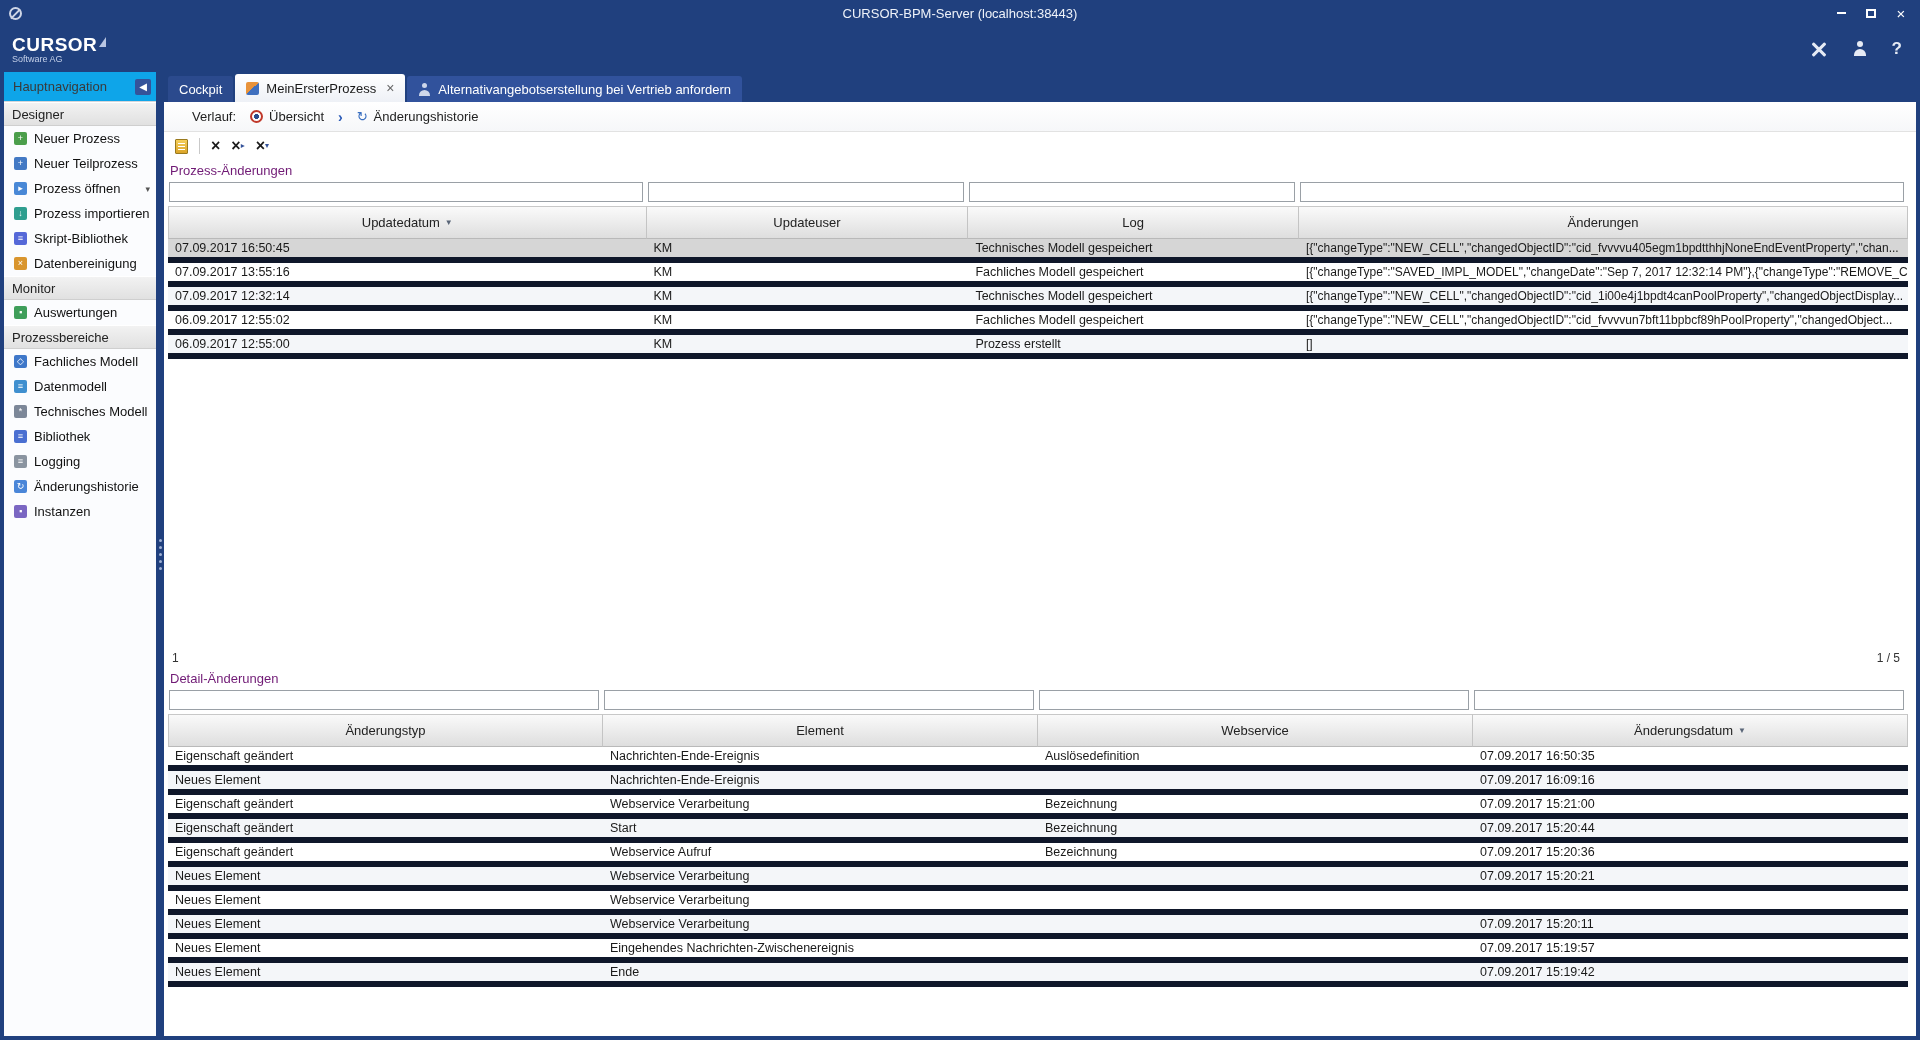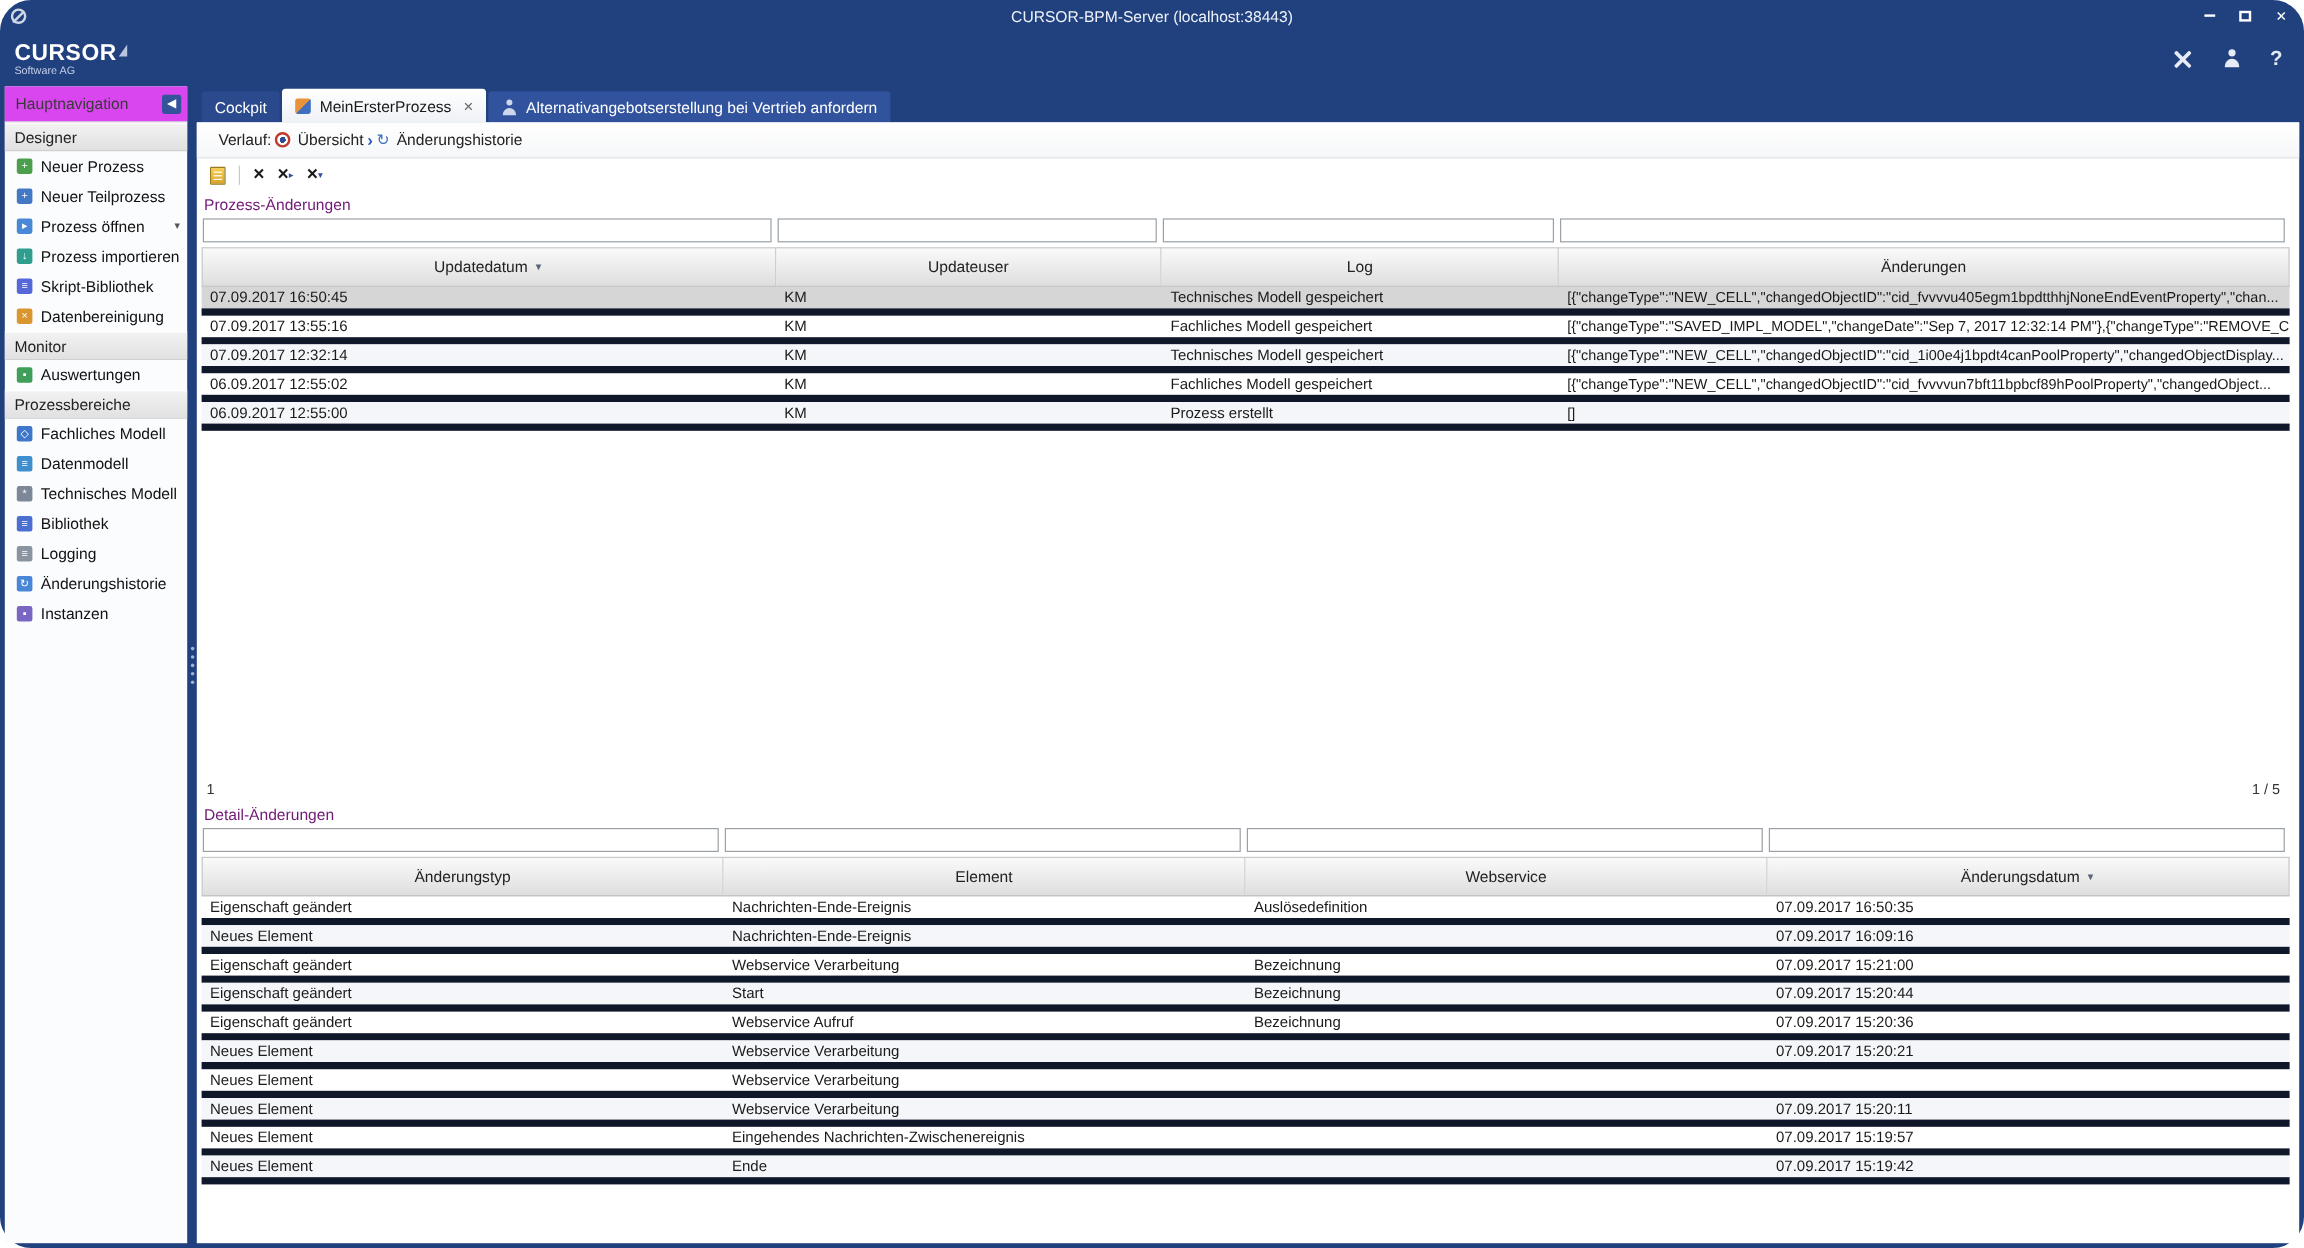--- a/index.html
+++ b/index.html
@@ -1,19 +1,19 @@
 <!DOCTYPE html>
 <html><head>
 <meta charset="utf-8">
 <style>
   *{margin:0;padding:0;box-sizing:border-box;}
   html,body{width:1920px;height:1040px;overflow:hidden;}
   body{font-family:"Liberation Sans","DejaVu Sans",sans-serif;font-size:13px;}
 
-  .window{width:1920px;height:1040px;background:#20407e;display:flex;flex-direction:column;border-radius:26px;}
+  .window{width:1920px;height:1040px;background:#20407e;display:flex;flex-direction:column;}
 
   
   .titlebar{height:26px;display:flex;align-items:center;position:relative;color:#fff;flex:none;}
   .tb-title{position:absolute;left:0;right:0;text-align:center;font-size:13px;color:#eef2f9;}
   .tb-icon{margin-left:9px;z-index:1;display:flex;}
   .tb-circle{display:inline-block;width:13px;height:13px;border:2px solid #cfd6e6;border-radius:50%;position:relative;}
   .tb-circle::after{content:"";position:absolute;left:-2px;top:4px;width:13px;height:2px;background:#cfd6e6;transform:rotate(-45deg);}
   .tb-controls{margin-left:auto;display:flex;z-index:1;margin-right:4px;}
   .tb-btn{width:30px;height:22px;display:flex;align-items:center;justify-content:center;color:#fff;cursor:pointer;font-size:15px;}
   .min-glyph{width:9px;height:2px;background:#fff;display:inline-block;}
@@ -35,21 +35,21 @@
   .hi-person{width:16px;height:16px;position:relative;}
   .hi-person::before{content:"";position:absolute;top:0;left:5px;width:6px;height:6px;border-radius:50%;background:#e6ebf5;}
   .hi-person::after{content:"";position:absolute;bottom:1px;left:2px;width:12px;height:7px;border-radius:6px 6px 0 0;background:#e6ebf5;}
   .hi-help{color:#e6ebf5;font-size:17px;font-weight:bold;}
 
   
   .body{flex:1;display:flex;padding:0 4px 4px 4px;min-height:0;}
 
   
   .sidebar{width:152px;background:#fbfcfe;display:flex;flex-direction:column;flex:none;}
-  .sidebar-header{height:30px;background:#d946ef;border-bottom:1px solid #d4d6da;display:flex;align-items:center;padding:0 5px 0 9px;color:#3a3a3a;}
+  .sidebar-header{height:30px;background:#0ea5e9;border-bottom:1px solid #d4d6da;display:flex;align-items:center;padding:0 5px 0 9px;color:#3a3a3a;}
   .collapse-btn{margin-left:auto;width:16px;height:16px;background:#35539a;color:#fff;border-radius:2px;font-size:10px;display:flex;align-items:center;justify-content:center;cursor:pointer;}
   .nav-section-header{height:24px;background:linear-gradient(#f2f2f2,#e1e1e1);border-top:1px solid #fff;border-bottom:1px solid #cfcfcf;display:flex;align-items:center;padding-left:8px;color:#222;cursor:pointer;}
   .nav-item{height:25px;display:flex;align-items:center;padding:0 6px 0 10px;gap:7px;color:#111;cursor:pointer;}
   .nico{width:13px;height:13px;border-radius:2px;display:flex;align-items:center;justify-content:center;color:#fff;font-size:9px;line-height:1;flex:none;}
   .i-newprocess{background:#4b9e4b;}
   .i-newsub{background:#4379c4;}
   .i-open{background:#4988d6;}
   .i-import{background:#2f9e8f;}
   .i-script{background:#5568d8;}
   .i-clean{background:#d9952e;}
@@ -76,21 +76,21 @@
   .tab.inactive2{background:#31529c;color:#fff;}
   .tab-close{color:#666;font-size:14px;margin-left:3px;line-height:1;}
   .t-proc{width:13px;height:13px;border-radius:2px;background:linear-gradient(135deg,#e8923a 50%,#3f6fbe 50%);flex:none;}
   .t-person{width:13px;height:13px;position:relative;flex:none;}
   .t-person::before{content:"";position:absolute;top:0;left:4px;width:5px;height:5px;border-radius:50%;background:#cdd6ea;}
   .t-person::after{content:"";position:absolute;bottom:0;left:1px;width:11px;height:6px;border-radius:6px 6px 0 0;background:#cdd6ea;}
 
   .content{flex:1;background:#fff;display:flex;flex-direction:column;min-height:0;}
 
   
-  .breadcrumbbar{height:30px;flex:none;border-bottom:1px solid #e2e2e2;display:flex;align-items:center;gap:3px;padding-left:18px;color:#222;background:linear-gradient(#ffffff,#f6f7f9);}
+  .breadcrumbbar{height:30px;flex:none;border-bottom:1px solid #e2e2e2;display:flex;align-items:center;gap:14px;padding-left:28px;color:#222;background:linear-gradient(#ffffff,#f6f7f9);}
   .bc-item{display:flex;align-items:center;gap:6px;cursor:pointer;}
   .bc-target{width:13px;height:13px;border-radius:50%;border:2px solid #c0392b;background:radial-gradient(circle,#2d4d8e 0 2.5px,#fff 2.5px);flex:none;}
   .bc-hist{color:#3a6fc0;font-size:13px;line-height:1;}
   .bc-sep{color:#2b5bb7;font-weight:bold;font-size:14px;}
 
   
   .toolbar{height:28px;flex:none;display:flex;align-items:center;gap:11px;padding-left:11px;}
   .tool{cursor:pointer;display:flex;align-items:center;justify-content:center;}
   .tool-note{width:13px;height:15px;background:linear-gradient(#f5cf5a,#dba428);border:1px solid #9a7a1e;border-radius:1px;position:relative;}
   .tool-note::after{content:"";position:absolute;left:2px;top:3px;right:2px;height:1px;background:#fff;box-shadow:0 3px 0 #fff,0 6px 0 #fff;}

